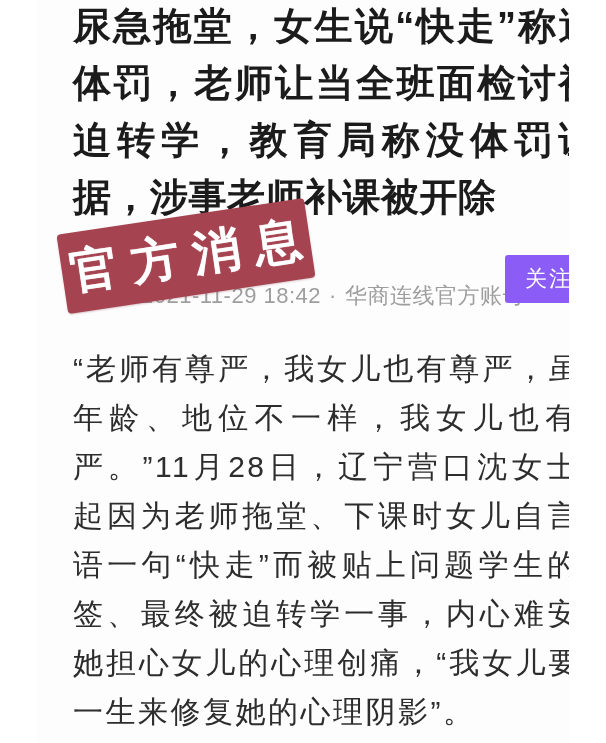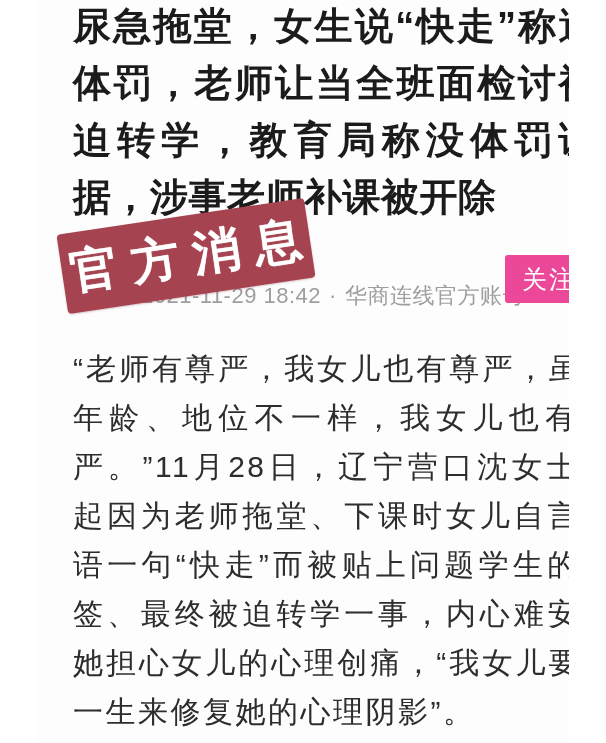--- a/index.html
+++ b/index.html
@@ -80,24 +80,24 @@
     .meta-sep { margin: 0 8px; }
     .meta-account { color: #9e9e9e; }
     .follow-btn {
       position: absolute;
       left: 468px;
       top: 255px;
       width: 86px;
       height: 48px;
       border: none;
       border-radius: 3px;
-      background: #ec4899;
+      background: #8b5cf6;
       color: #ffffff;
       font-family: inherit;
-      font-size: 25px;
+      font-size: 22px;
       font-weight: 500;
       letter-spacing: 2px;
       text-indent: 2px;
       display: flex;
       align-items: center;
       justify-content: center;
       cursor: pointer;
       z-index: 4;
     }
     .body-text {

